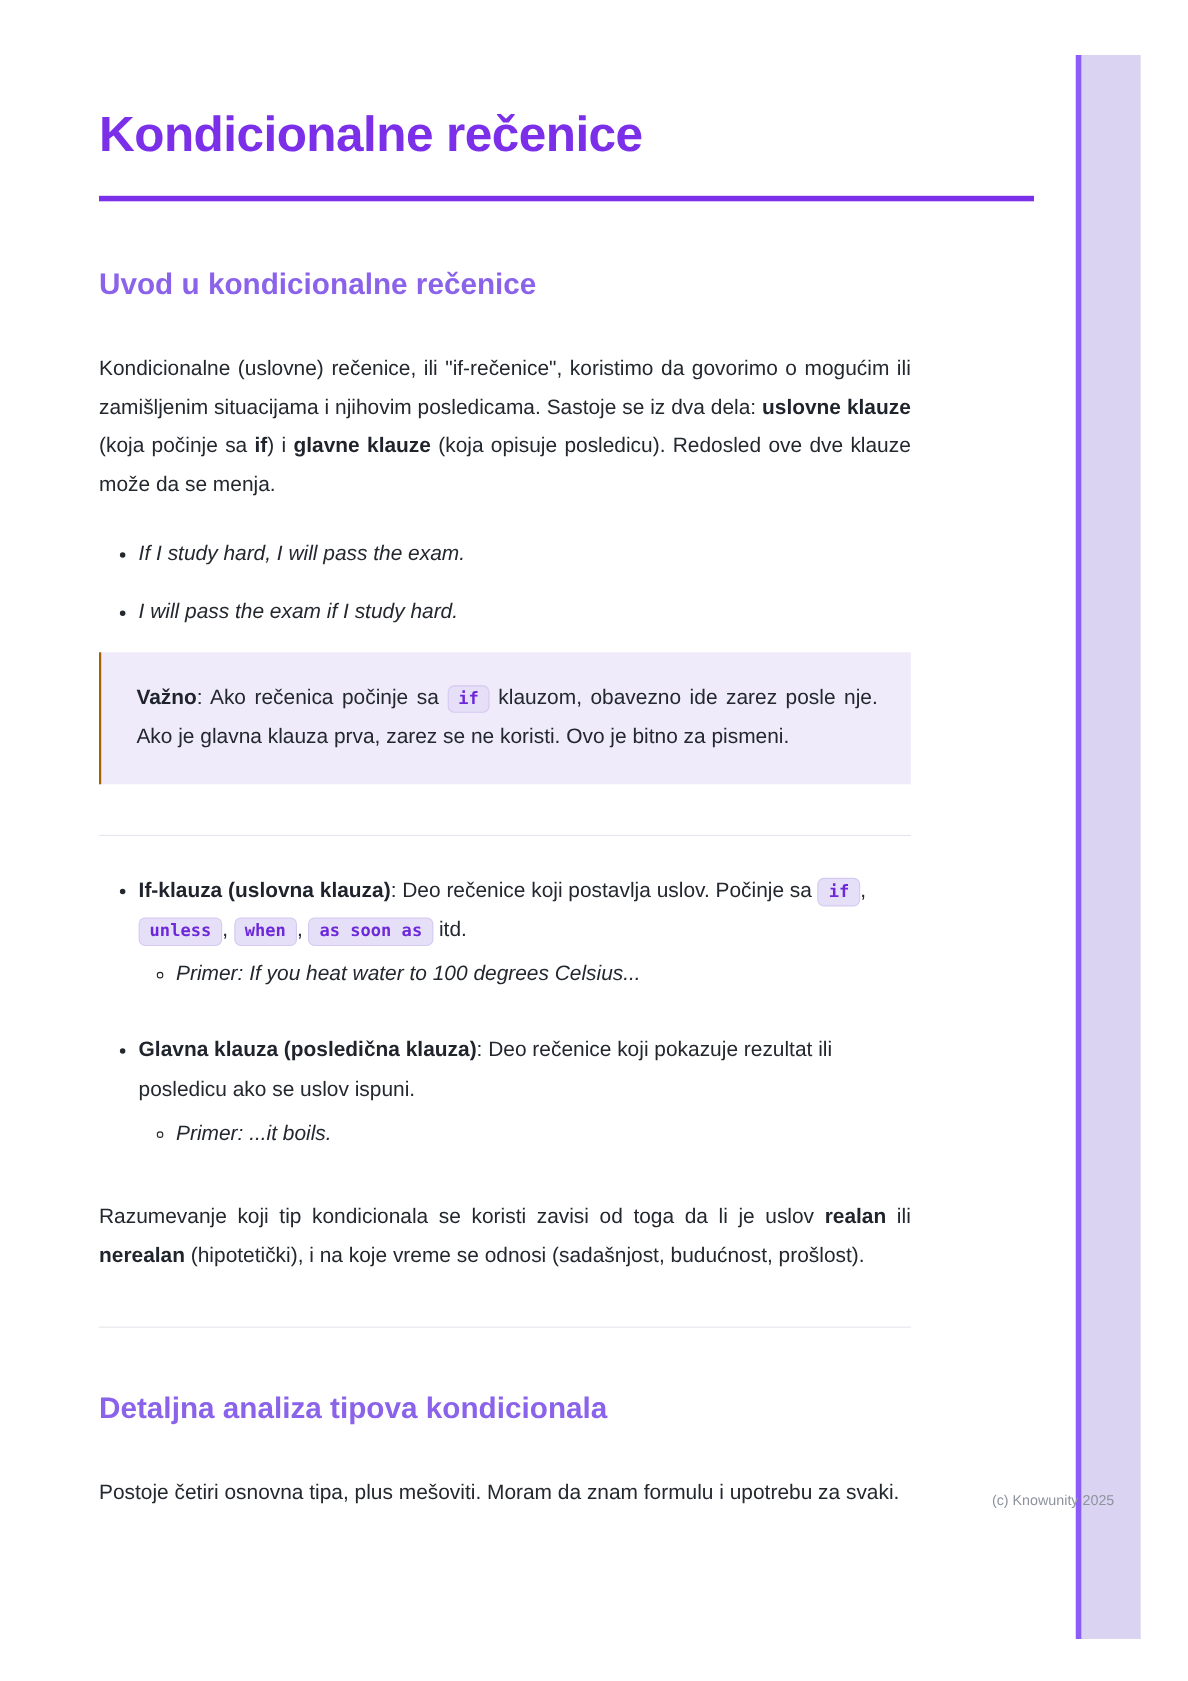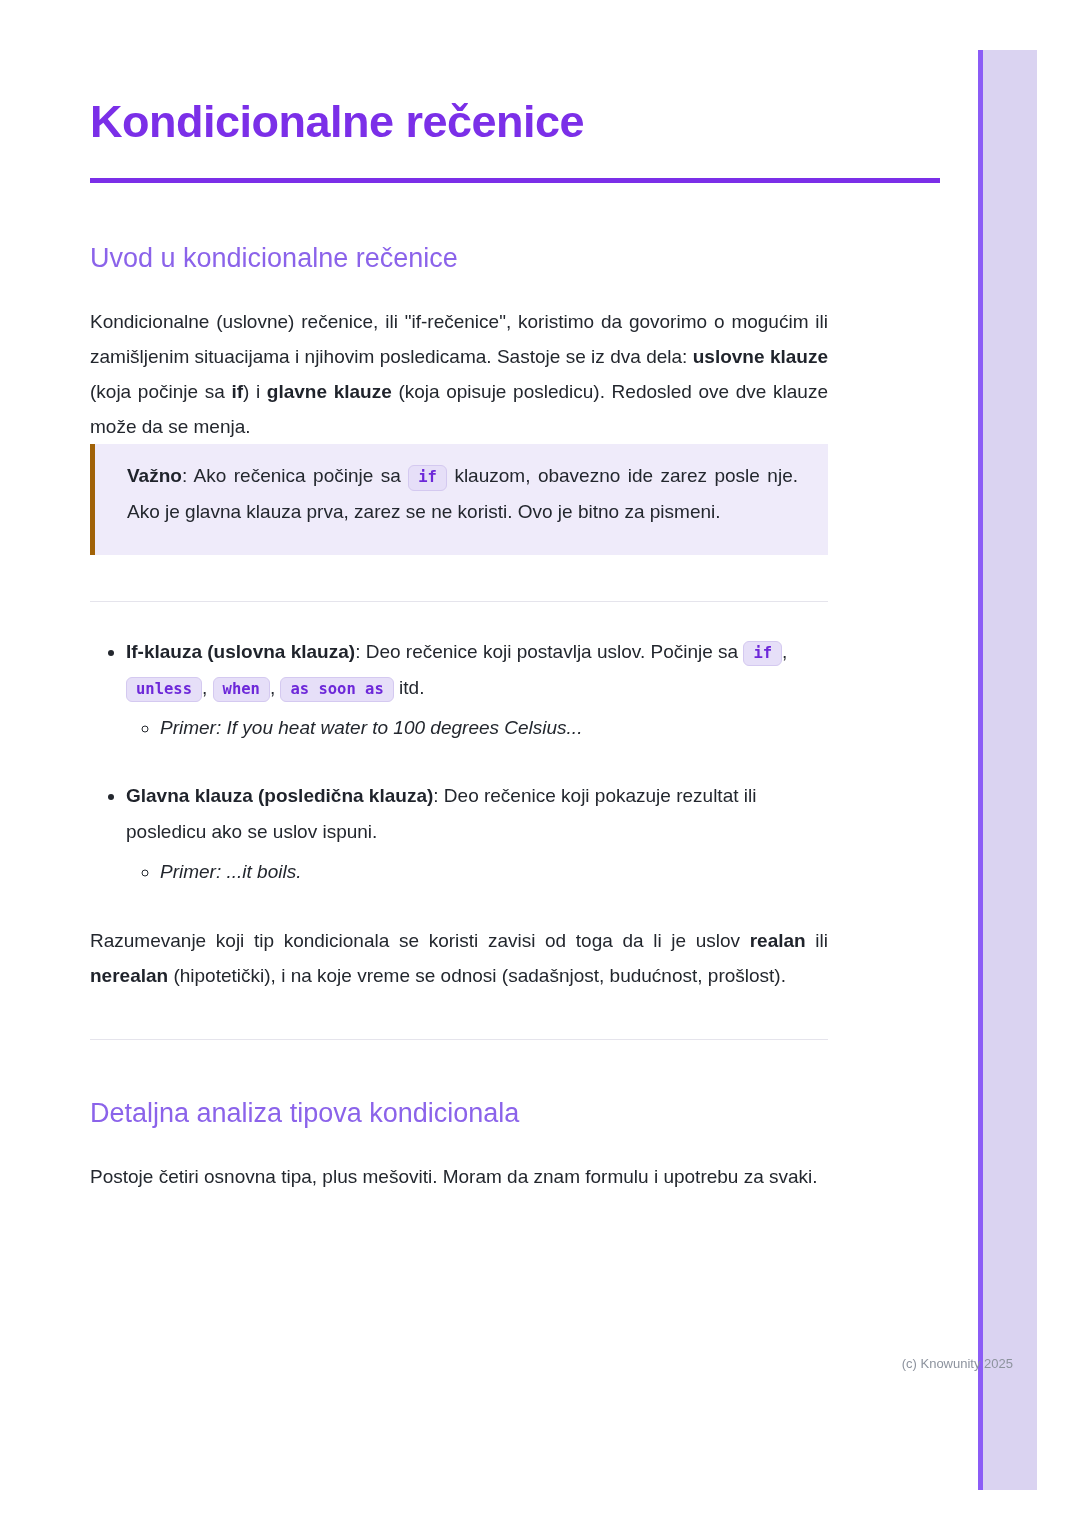--- a/index.html
+++ b/index.html
@@ -36,50 +36,50 @@
     color:#7B2FE8; letter-spacing:-0.5px;
     line-height:1.15;
   }
   .title-rule {
     width:850px; height:5px;
     background:#7B2FE8;
     margin-top:30px;
   }
 
   h2.section-heading {
-    font-size:27px; font-weight:400;
+    font-size:27px; font-weight:700;
     color:#8B63EA;
     margin-top:56px;
     line-height:1.3;
   }
   h2.first { margin-top:58px; }
 
   p.body {
     font-size:19px; line-height:1.85;
-    margin-top:28px;
+    margin-top:42px;
     color:#23272E;
   }
   .justify { text-align:justify; }
 
   ul.examples {
     margin-top:30px;
     padding-left:36px;
     list-style:disc;
   }
   ul.examples li {
     font-style:italic;
     font-size:19px; line-height:1.7;
     margin-bottom:20px;
     color:#23272E;
   }
 
   .callout {
     background:#EFEBFA;
-    border-left:5px solid #a16207;
-    padding:14px 30px 26px 32px;
+    border-left:2px solid #a16207;
+    padding:24px 30px 26px 32px;
   }
   .callout p.body { margin-top:0; }
 
   .chip {
     font-family:"DejaVu Sans Mono", monospace;
     font-size:15.5px; font-weight:700;
     color:#6D28D9;
     background:#E6DFF8;
     border:1px solid #D4C9F0;
     border-radius:6px;
@@ -138,20 +138,24 @@
 
   <div class="content">
 
     <h1 class="doc-title">Kondicionalne rečenice</h1>
     <div class="title-rule"></div>
 
     <h2 class="section-heading first">Uvod u kondicionalne rečenice</h2>
 
     <p class="body justify"><span>Kondicionalne (uslovne) rečenice, ili "if-rečenice", koristimo da govorimo o mogućim ili zamišljenim situacijama i njihovim posledicama. Sastoje se iz dva dela: </span><strong>uslovne klauze</strong><span> (koja počinje sa </span><strong>if</strong><span>) i </span><strong>glavne klauze</strong><span> (koja opisuje posledicu). Redosled ove dve klauze može da se menja.</span></p>
 
+    <ul class="examples">
+      <li>If I study hard, I will pass the exam.</li>
+      <li>I will pass the exam if I study hard.</li>
+    </ul>
 
     <div class="callout">
       <p class="body justify"><strong>Važno</strong><span>: Ako rečenica počinje sa </span><code class="chip">if</code><span> klauzom, obavezno ide zarez posle nje. Ako je glavna klauza prva, zarez se ne koristi. Ovo je bitno za pismeni.</span></p>
     </div>
 
     <hr class="divider">
 
 
 
     <ul class="points">

